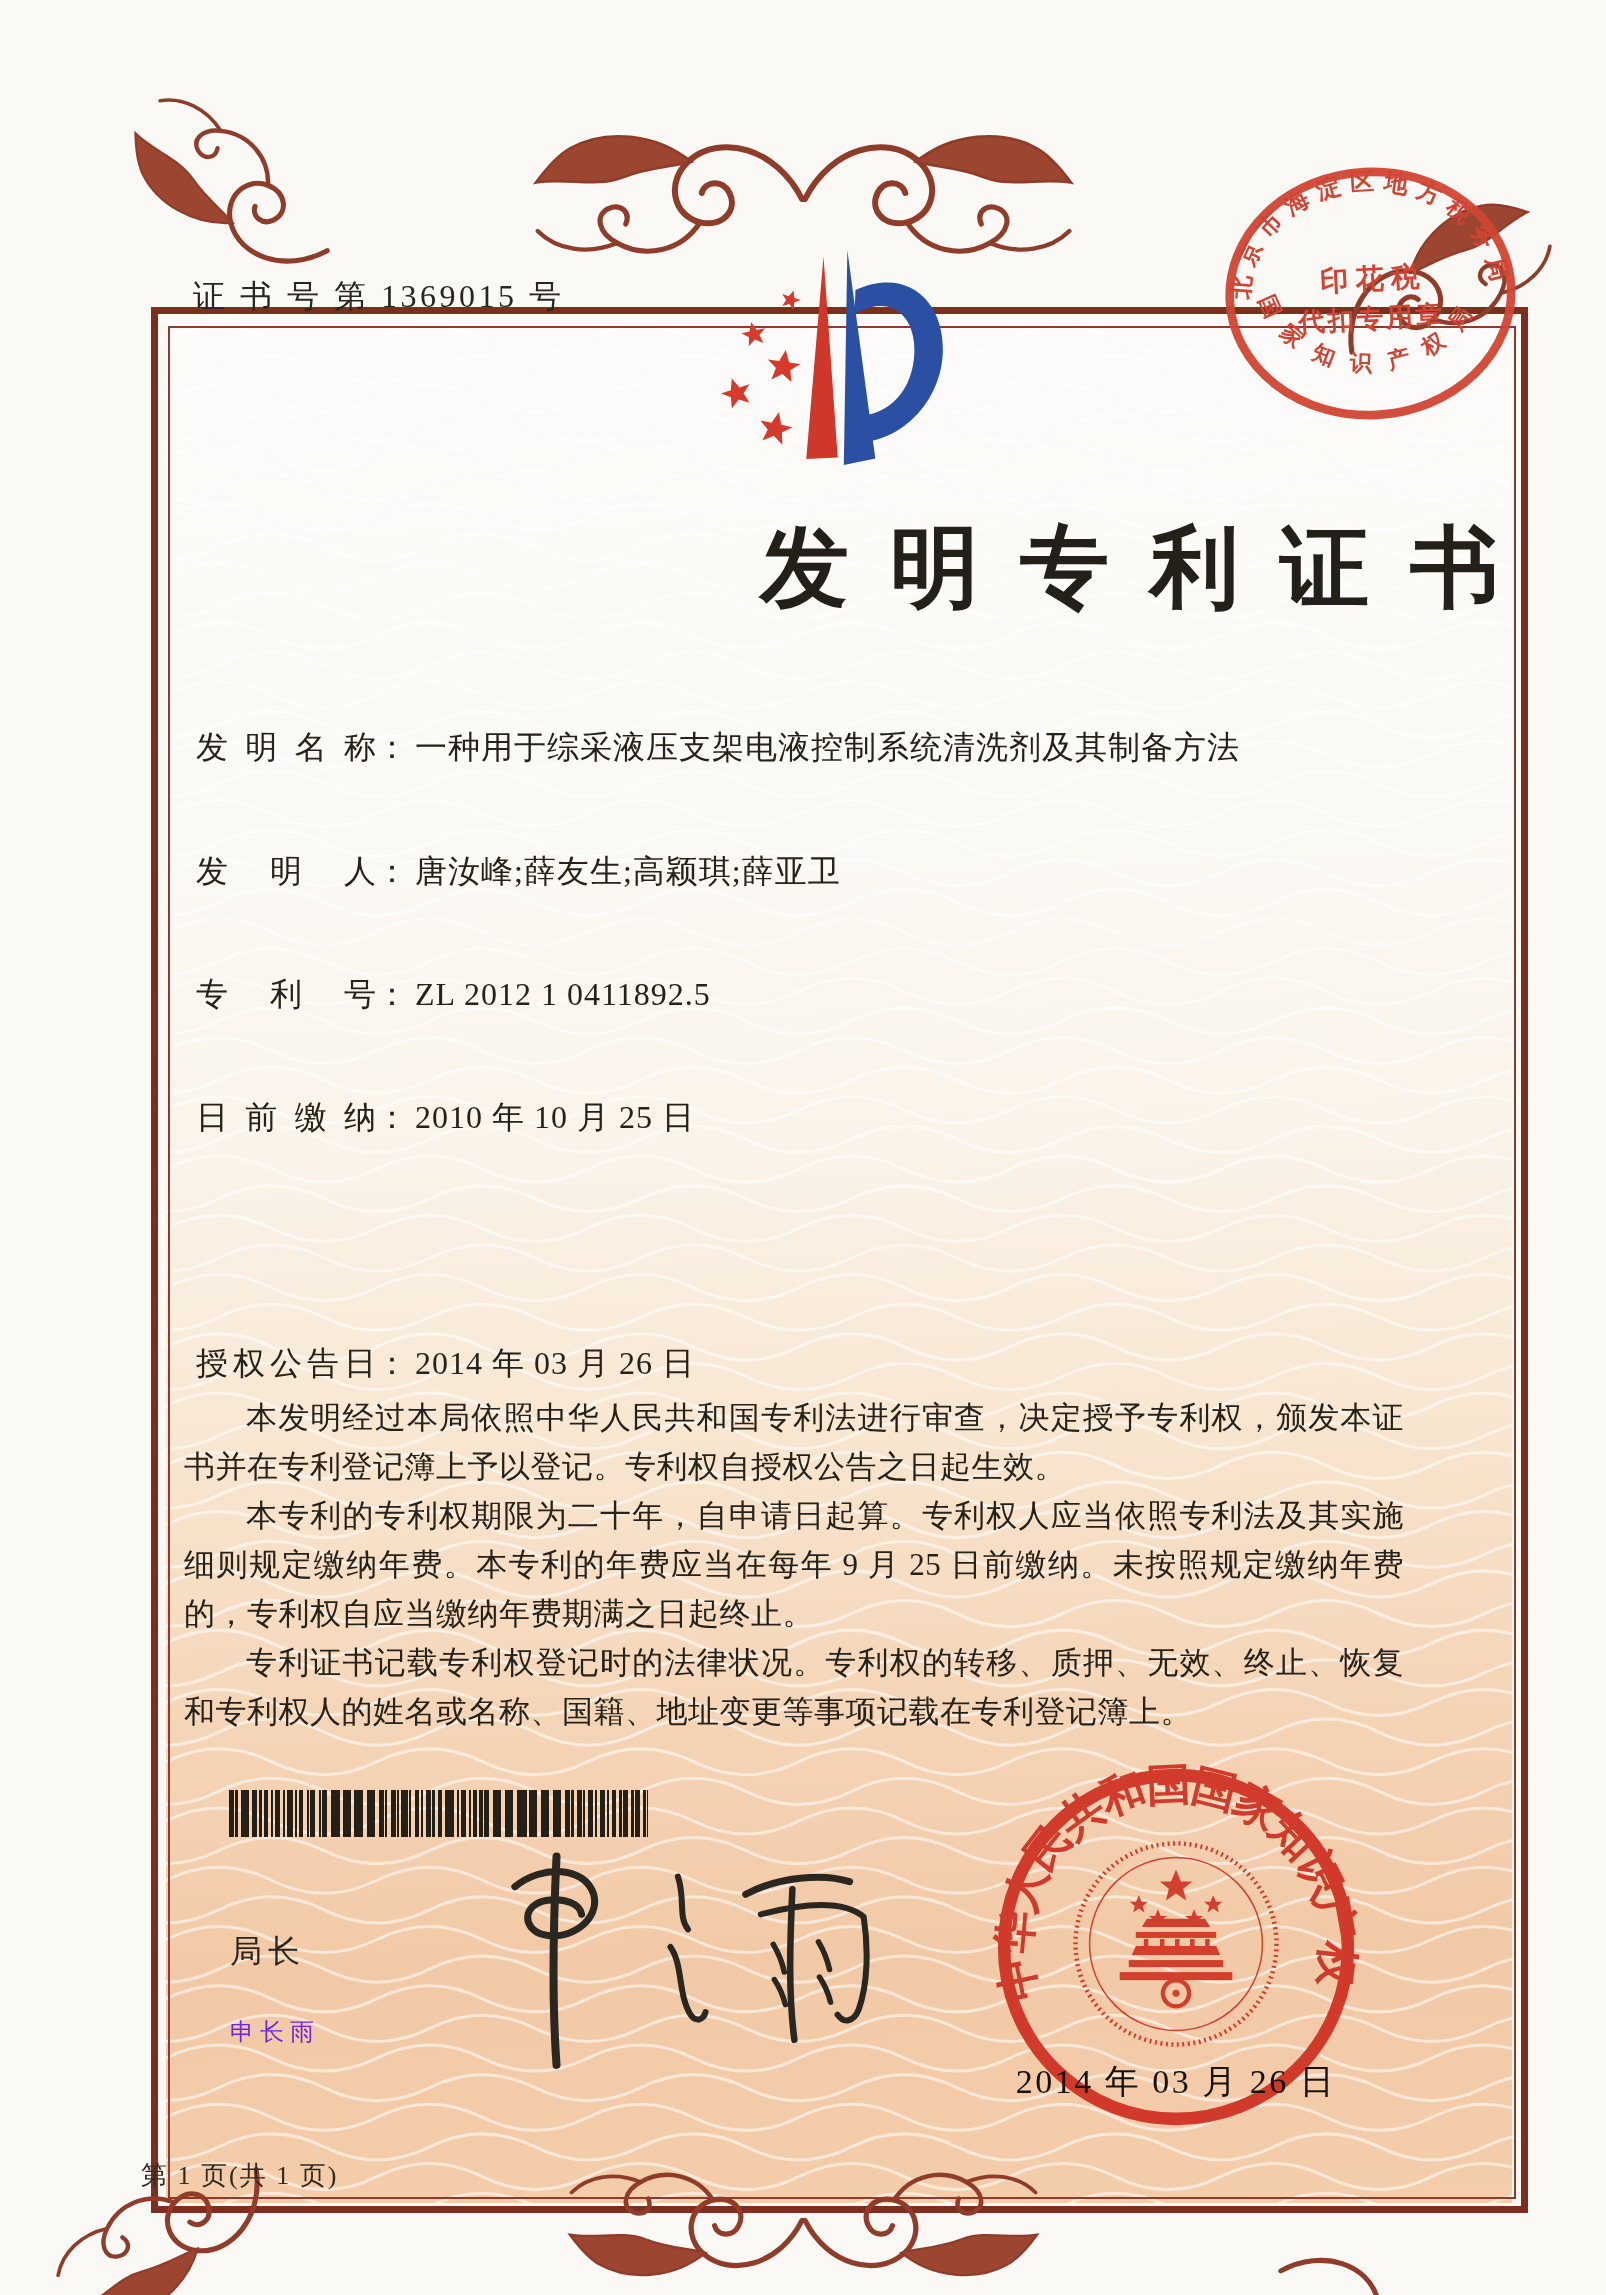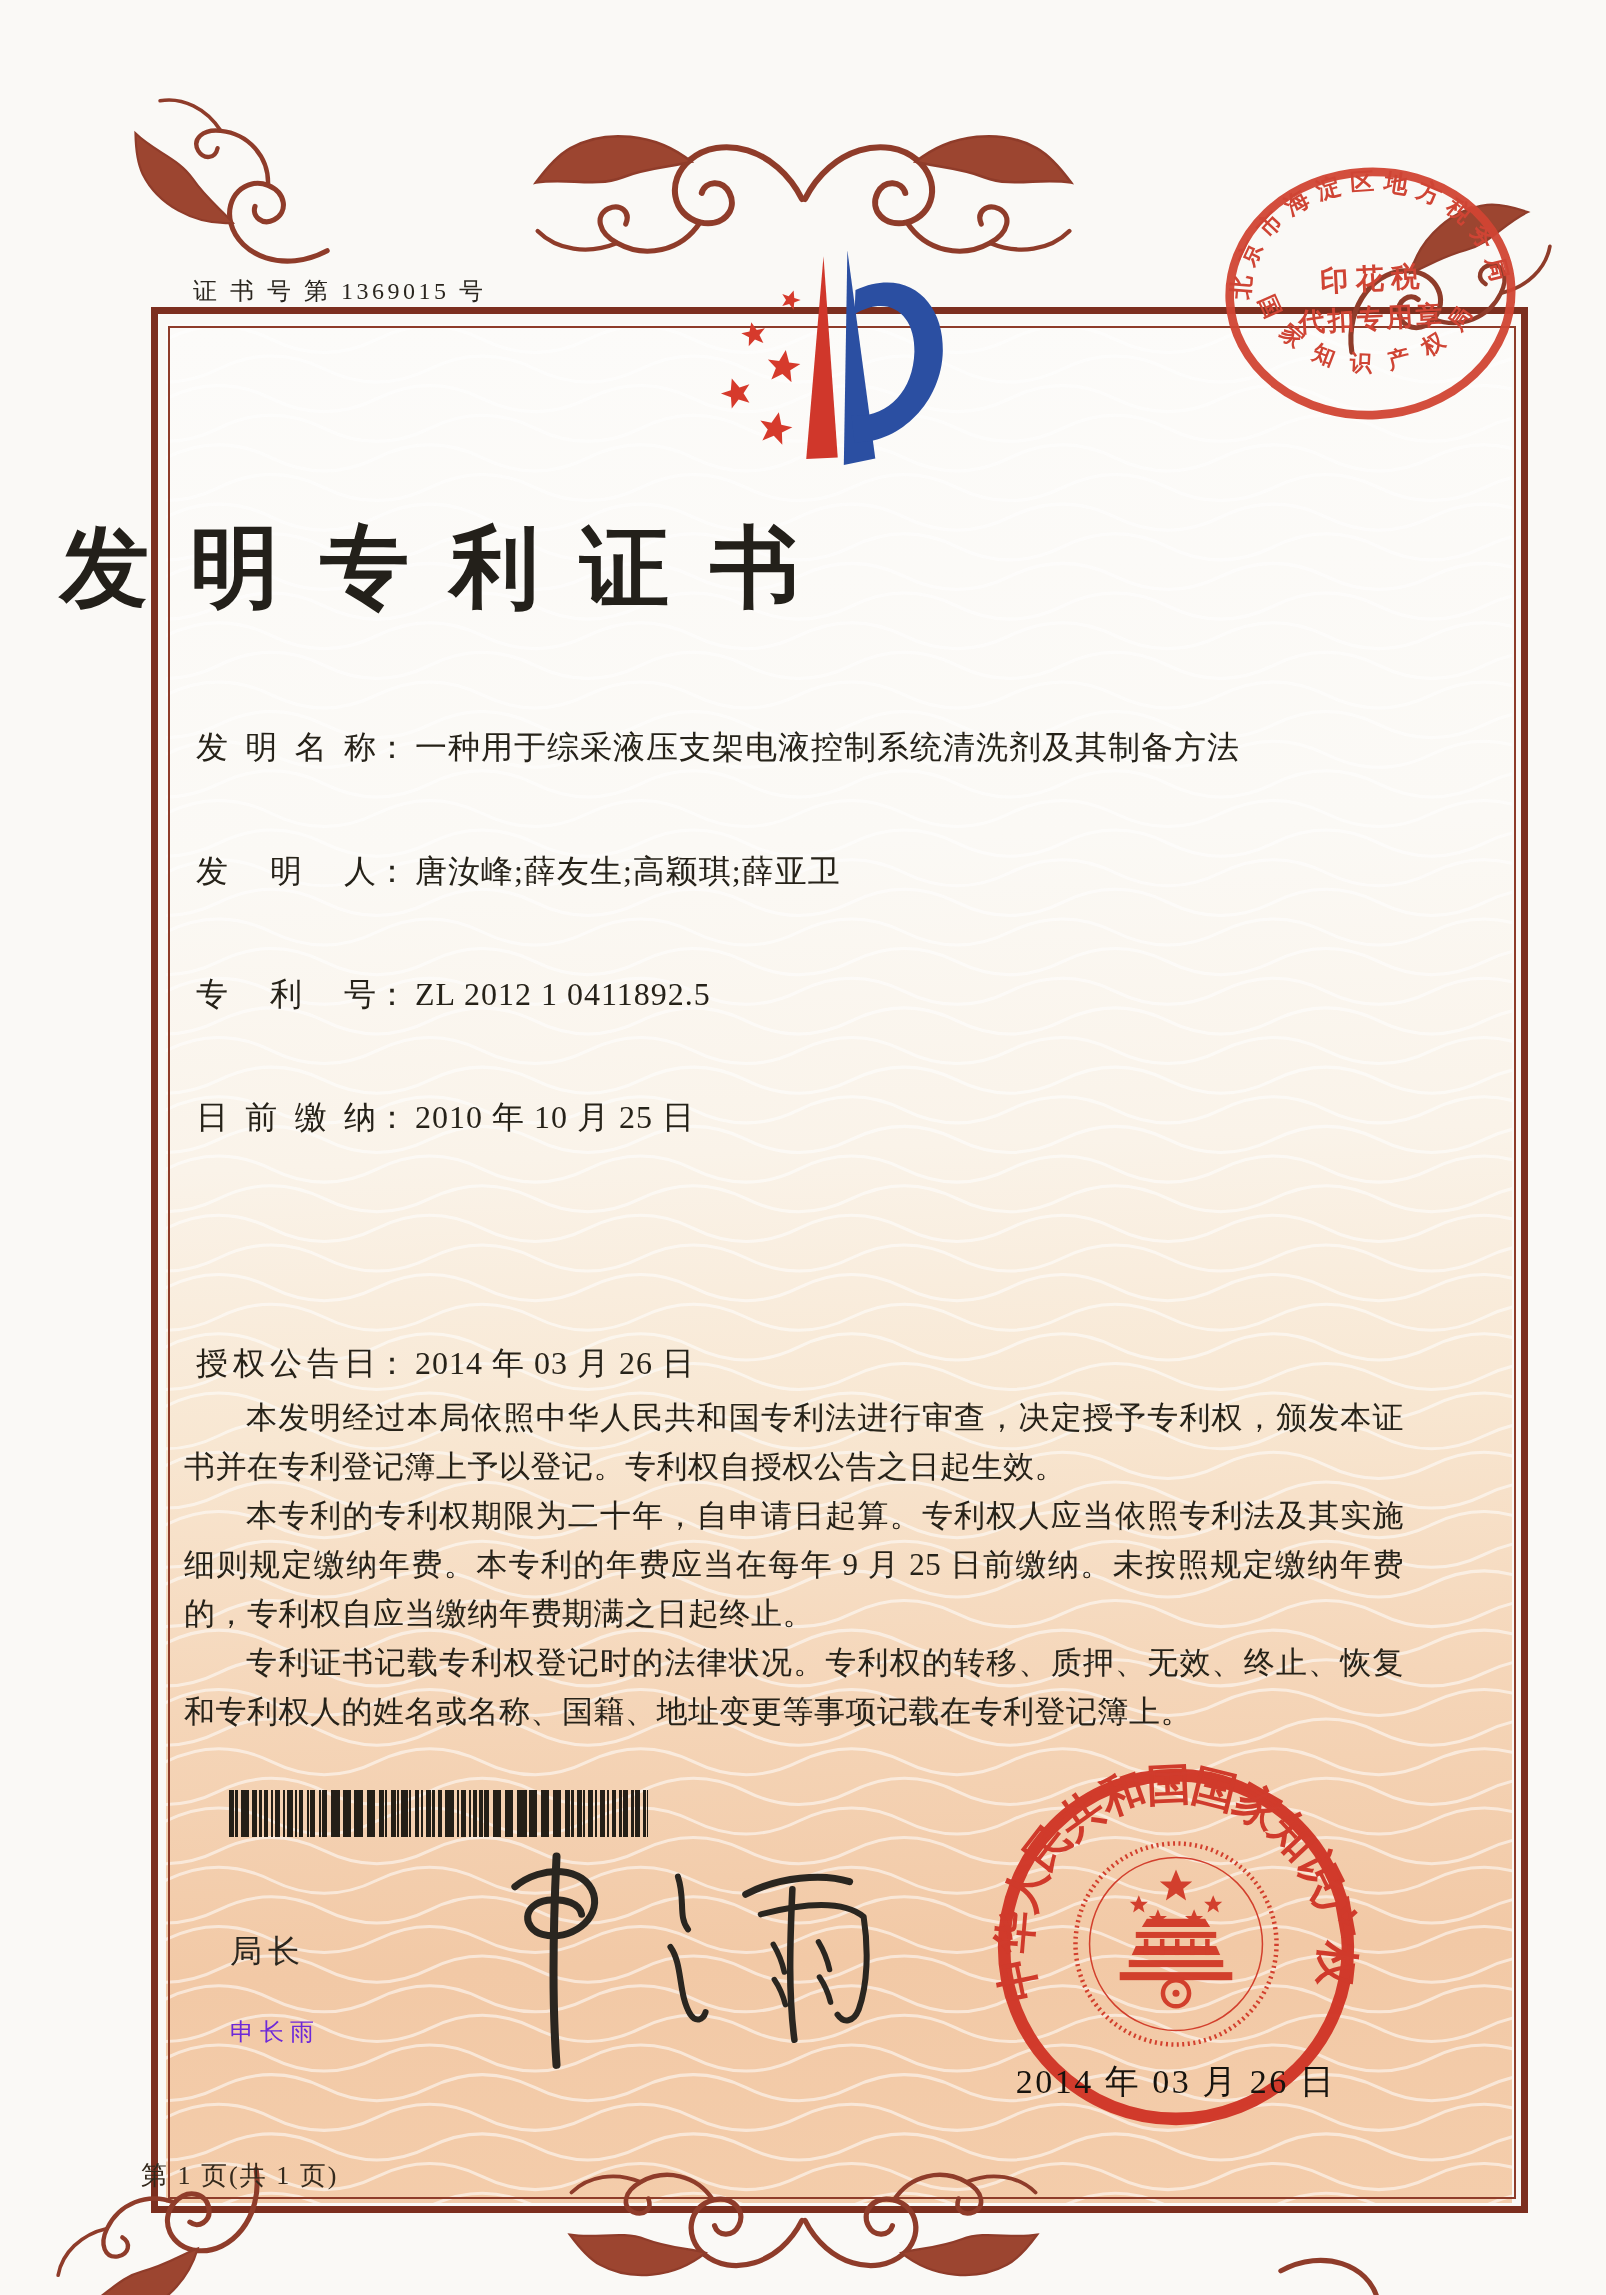--- a/index.html
+++ b/index.html
@@ -18,23 +18,23 @@
   
   .frame-outer{
     position:absolute;left:151px;top:307px;width:1377px;height:1906px;
     border:7.5px solid #7c2f1f;box-sizing:border-box;
   }
   .frame-inner{
     position:absolute;left:168px;top:326px;width:1348px;height:1873px;
     border:2px solid #8e3c2a;box-sizing:border-box;
   }
   .abs{position:absolute;}
-  #cert-no{left:193px;top:275px;font-size:24px;letter-spacing:3.5px;color:#2a261f;}
+  #cert-no{left:193px;top:275px;font-size:32px;letter-spacing:3.5px;color:#2a261f;}
   #title{
-    left:0;top:508px;width:1540px;text-align:left;
+    left:0;top:508px;width:1540px;text-align:right;
     font-size:89px;font-weight:700;letter-spacing:41px;padding-left:60px;box-sizing:border-box;
     color:#23201a;
   }
   .field{left:196px;width:1246px;font-size:32px;line-height:41px;color:#262219;white-space:nowrap;}
   .flabel{display:inline-block;width:180px;text-align:justify;text-align-last:justify;vertical-align:bottom;}
   .fcolon{display:inline-block;}
   .fval{display:inline-block;margin-left:7px;letter-spacing:1px;}
   #body-text{
     left:184px;top:1393px;width:1220px;font-size:31px;line-height:49px;
     text-align:justify;color:#262219;letter-spacing:0.5px;

